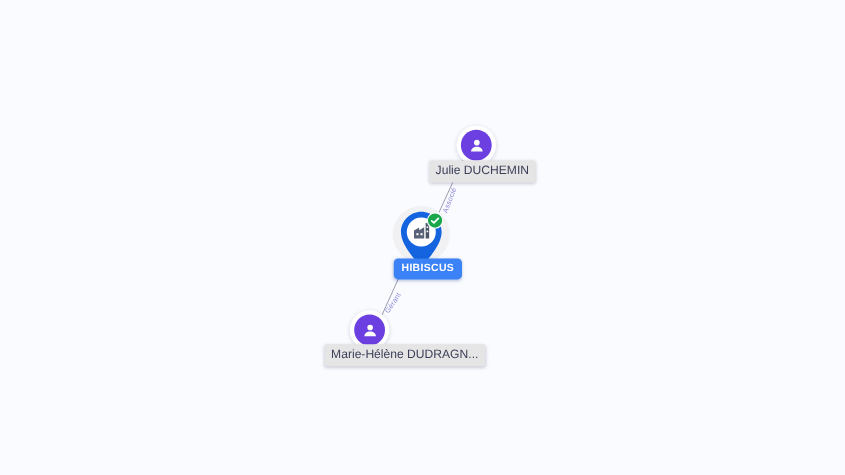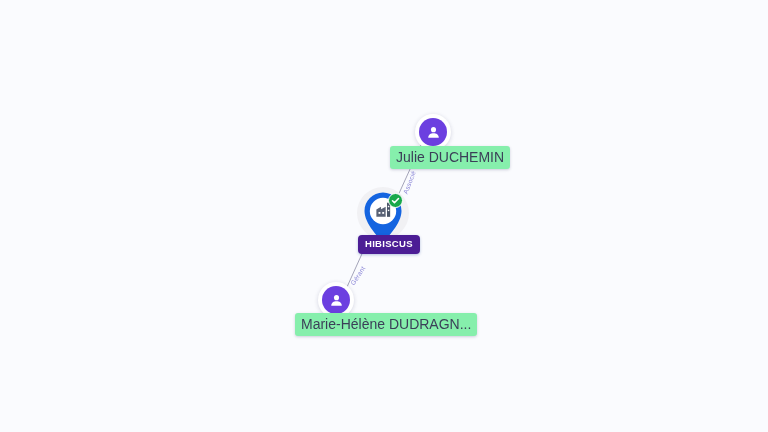--- a/index.html
+++ b/index.html
@@ -73,25 +73,25 @@
     border-radius: 50%;
     background: #6c3fe0;
     display: flex;
     align-items: center;
     justify-content: center;
   }
   .person-disc svg { display: block; }
 
   .node-label {
     position: absolute;
-    background: #86efac;
+    background: #e5e5e5;
     border-radius: 3px;
     box-shadow: 0 1px 3px rgba(40, 40, 90, 0.22);
     color: #3b3f58;
-    font-size: 14px;
+    font-size: 11px;
     line-height: 1;
     padding: 4px 6px 5px 6px;
     white-space: nowrap;
   }
 
   #node-julie { left: 415px; top: 114px; }
   #label-julie {
     left: 390px;
     top: 146px;
   }
@@ -149,21 +149,21 @@
     align-items: center;
     justify-content: center;
     box-sizing: border-box;
   }
   #verified-badge svg { display: block; }
 
   #label-hibiscus {
     position: absolute;
     left: 358px;
     top: 235px;
-    background: #4c1d95;
+    background: #3b82f6;
     color: #ffffff;
     font-size: 9.5px;
     font-weight: bold;
     letter-spacing: 0.3px;
     line-height: 1;
     padding: 4px 7px 5px 7px;
     border-radius: 4px;
     white-space: nowrap;
     box-shadow: 0 1px 3px rgba(20, 60, 150, 0.3);
   }

